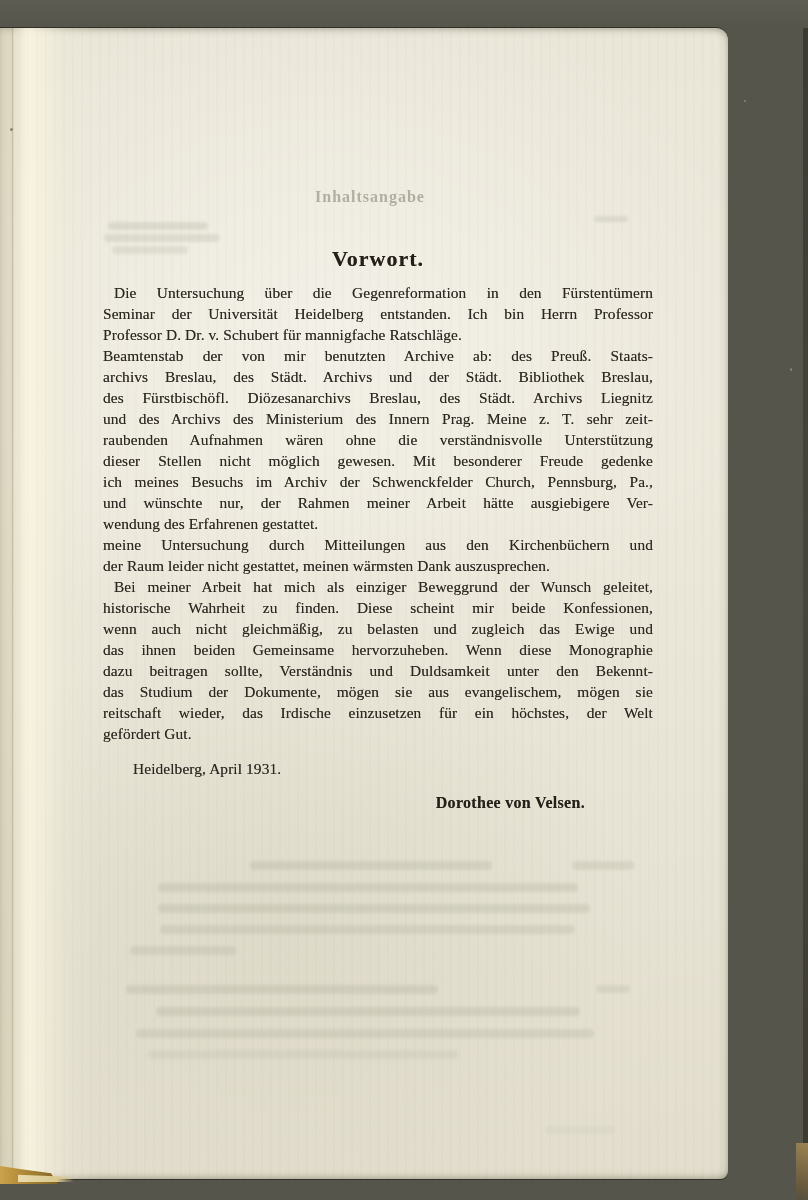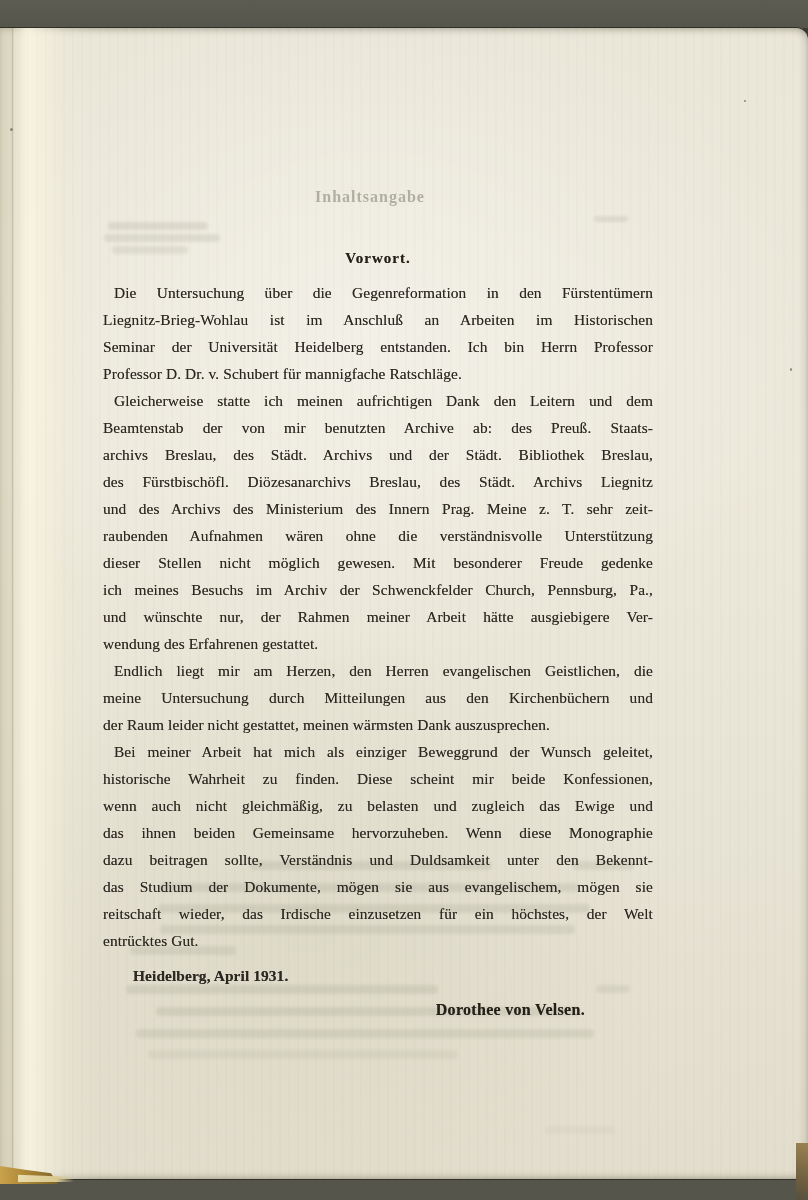--- a/index.html
+++ b/index.html
@@ -8,21 +8,21 @@
     position:relative;
     overflow:hidden;
     background: linear-gradient(180deg, var(--band_top) 0px, var(--scanner_bg) 26px, var(--scanner_bg) 100%);
     font-family: "Liberation Serif", "DejaVu Serif", serif;
   }
 
   
   .page {
     position:absolute;
     left:0; top:28px;
-    width:808px; height:1151px;
+    width:728px; height:1151px;
     border-radius: 0 12px 8px 0;
     background:
       radial-gradient(ellipse 620px 480px at 46% 26%, rgba(255,255,255,0.38), rgba(255,255,255,0) 72%),
       radial-gradient(ellipse 520px 420px at 38% 78%, rgba(188,186,160,0.20), rgba(188,186,160,0) 70%),
       linear-gradient(180deg, #eae6d8 0%, #ece8da 38%, #e7e3d4 72%, #e2ddcc 100%);
     box-shadow:
       inset 0 7px 9px -7px rgba(85,80,60,0.55),
       inset -6px 0 10px -6px rgba(110,104,82,0.45),
       inset 0 -7px 9px -7px rgba(95,90,68,0.55),
       0 1px 0 rgba(20,18,12,0.55),
@@ -69,29 +69,29 @@
   
   .text-block {
     position:absolute; left:103px; top:220px; width:550px;
     color: var(--ink);
     font-size:15.4px; line-height:21px;
     letter-spacing:0.1px;
     text-shadow: 0 0 0.5px rgba(40,35,28,0.55);
   }
   h1.vorwort {
     margin:0 0 13px 0;
-    font-size:15px; font-weight:bold; letter-spacing:1px;
+    font-size:22px; font-weight:bold; letter-spacing:1px;
     text-align:center;
     color: var(--title_ink);
   }
   .para { margin:0; }
-  .line { text-align:justify; text-align-last:justify;margin-top:6px; }
+  .line { text-align:justify; text-align-last:justify; }
   .line.first { text-indent:11px; }
   .line.last { text-align-last:left; }
-  .dateline { margin:14px 0 13px 0; text-indent:30px;font-weight:bold; }
+  .dateline { margin:14px 0 13px 0; text-indent:30px; }
   .signature {
     margin:10px 68px 0 0;
     text-align:right; font-weight:bold;
     font-size:16px; letter-spacing:0.3px;
     color: var(--title_ink);
   }
 
   
   .speck { position:absolute; background:#8a8674; border-radius:50%; }
   .tab-bottom-left {
@@ -142,50 +142,47 @@
       <div class="bleed-bar" style="left: 136px; top: 1001px; width: 458px; height: 9px; opacity: 0.2;"></div>
       <div class="bleed-bar" style="left: 148px; top: 1022px; width: 310px; height: 9px; opacity: 0.13;"></div>
       <div class="bleed-bar" style="left: 545px; top: 1098px; width: 70px; height: 8px; opacity: 0.08;"></div>
     </div>
 
   <div class="text-block">
     <h1 class="vorwort">Vorwort.</h1>
     <div id="paragraphs">
         <div class="para">
           <div class="line first">Die Untersuchung über die Gegenreformation in den Fürstentümern</div>
-          <div class="line">Liegnitz-Brieg-Wohlau ist im Anschluß an Arbeiten im Historischen</div>
           <div class="line">Seminar der Universität Heidelberg entstanden. Ich bin Herrn Professor</div>
           <div class="line last">Professor D. Dr. v. Schubert für mannigfache Ratschläge.</div>
         </div>
         <div class="para">
-          <div class="line first">Gleicherweise statte ich meinen aufrichtigen Dank den Leitern und dem</div>
           <div class="line">Beamtenstab der von mir benutzten Archive ab: des Preuß. Staats-</div>
           <div class="line">archivs Breslau, des Städt. Archivs und der Städt. Bibliothek Breslau,</div>
           <div class="line">des Fürstbischöfl. Diözesanarchivs Breslau, des Städt. Archivs Liegnitz</div>
           <div class="line">und des Archivs des Ministerium des Innern Prag. Meine z. T. sehr zeit-</div>
           <div class="line">raubenden Aufnahmen wären ohne die verständnisvolle Unterstützung</div>
           <div class="line">dieser Stellen nicht möglich gewesen. Mit besonderer Freude gedenke</div>
           <div class="line">ich meines Besuchs im Archiv der Schwenckfelder Church, Pennsburg, Pa.,</div>
           <div class="line">und wünschte nur, der Rahmen meiner Arbeit hätte ausgiebigere Ver-</div>
           <div class="line last">wendung des Erfahrenen gestattet.</div>
         </div>
         <div class="para">
-          <div class="line first">Endlich liegt mir am Herzen, den Herren evangelischen Geistlichen, die</div>
           <div class="line">meine Untersuchung durch Mitteilungen aus den Kirchenbüchern und</div>
           <div class="line last">der Raum leider nicht gestattet, meinen wärmsten Dank auszusprechen.</div>
         </div>
         <div class="para">
           <div class="line first">Bei meiner Arbeit hat mich als einziger Beweggrund der Wunsch geleitet,</div>
           <div class="line">historische Wahrheit zu finden. Diese scheint mir beide Konfessionen,</div>
           <div class="line">wenn auch nicht gleichmäßig, zu belasten und zugleich das Ewige und</div>
           <div class="line">das ihnen beiden Gemeinsame hervorzuheben. Wenn diese Monographie</div>
           <div class="line">dazu beitragen sollte, Verständnis und Duldsamkeit unter den Bekennt-</div>
           <div class="line">das Studium der Dokumente, mögen sie aus evangelischem, mögen sie</div>
           <div class="line">reitschaft wieder, das Irdische einzusetzen für ein höchstes, der Welt</div>
-          <div class="line last">entrücktes Gut.</div>
+          <div class="line last">gefördert Gut.</div>
         </div>
       </div>
     <p class="dateline">Heidelberg, April 1931.</p>
     <p class="signature">Dorothee von Velsen.</p>
   </div>
 
   <div class="speck" style="left:10px; top:100px; width:3px; height:3px;"></div>
   <div class="speck" style="left:744px; top:72px; width:2px; height:2px;"></div>
   <div class="speck" style="left:790px; top:340px; width:2px; height:3px;"></div>
 </div>

